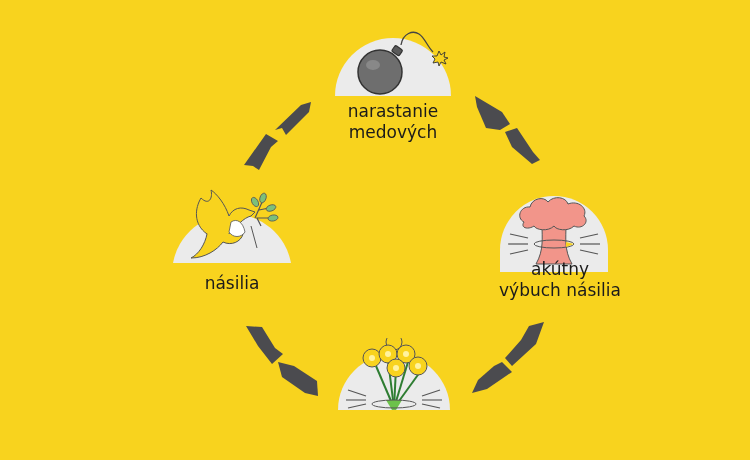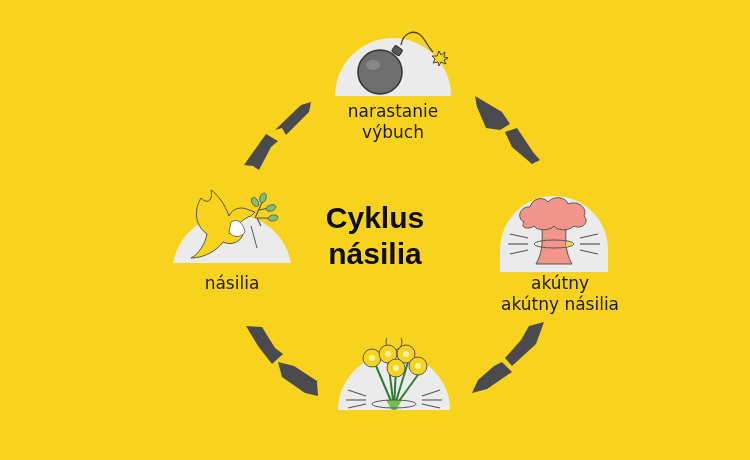--- a/index.html
+++ b/index.html
@@ -45,43 +45,43 @@
     <svg class="dome" style="left:333px;top:28px" width="120" height="68">
       <path d="M2,68 A58,58 0 0 1 118,68 Z" fill="#EBEBEB"></path>
       <circle cx="47" cy="44" r="22" fill="#6E6E6E" stroke="#333" stroke-width="1.5"></circle>
       <ellipse cx="40" cy="37" rx="7" ry="5" fill="#9a9a9a" opacity="0.6"></ellipse>
       <rect x="60" y="19" width="9" height="7" rx="1.5" fill="#5a5a5a" stroke="#333" stroke-width="1.2" transform="rotate(35 64 22)"></rect>
       <path d="M68,17 C70,5 80,2 86,6 C92,10 94,18 100,24" fill="none" stroke="#444" stroke-width="1.3"></path>
       <polygon points="104,28 106,23 108,27 112,24 111,29 115,30 111,32 113,36 108,34 106,38 105,34 100,35 102,31 99,28" fill="#F8D31E" stroke="#333" stroke-width="0.9"></polygon>
     </svg>
     <div class="label" style="left:323px;top:101px;width:140px">
       <div>narastanie</div>
-      <div>výbuch</div>
+      <div>medových</div>
     </div>
   </div>
 
   <div class="node">
     <svg class="dome" style="left:498px;top:194px" width="112" height="78">
       <path d="M2,78 L2,56 A54,54 0 0 1 110,56 L110,78 Z" fill="#EBEBEB"></path>
       <path d="M44,30 C44,44 46,56 38,70 L74,70 C66,56 68,44 68,30 Z" fill="#F2958A" stroke="#555" stroke-width="1"></path>
       <path d="M26,28 C18,24 22,12 32,13 C34,4 46,2 50,8 C56,1 68,3 70,10 C80,6 90,14 86,22 C92,28 84,36 76,32 C70,38 58,36 56,32 C50,38 38,36 36,32 C30,36 22,34 26,28 Z" fill="#F2958A" stroke="#555" stroke-width="1"></path>
       <ellipse cx="56" cy="50" rx="20" ry="4" fill="none" stroke="#555" stroke-width="1"></ellipse>
       <path d="M68,48 L76,50 L68,53 Z" fill="#F8D31E"></path>
       <g stroke="#555" stroke-width="1.2">
         <line x1="12" y1="40" x2="30" y2="44"></line>
           <line x1="10" y1="50" x2="30" y2="50"></line>
           <line x1="12" y1="60" x2="30" y2="56"></line>
         <line x1="82" y1="44" x2="100" y2="40"></line>
           <line x1="82" y1="50" x2="102" y2="50"></line>
           <line x1="82" y1="56" x2="100" y2="60"></line>
       </g>
     </svg>
-    <div class="label" style="left:490px;top:273px;width:140px">
+    <div class="label" style="left:490px;top:259px;width:140px">
       <div>akútny</div>
-      <div>akútny násilia</div>
+      <div>výbuch násilia</div>
     </div>
   </div>
 
   <div class="node">
     <svg class="dome" style="left:336px;top:338px" width="116" height="72">
       <path d="M2,72 A56,56 0 0 1 114,72 Z" fill="#EBEBEB"></path>
       <g stroke="#2e7d32" stroke-width="2" fill="none">
         <path d="M58,70 L40,28"></path>
           <path d="M58,70 L52,22"></path>
           <path d="M58,70 L60,30"></path>
@@ -131,17 +131,13 @@
         <ellipse cx="102" cy="30" rx="3" ry="5" transform="rotate(80 102 30)"></ellipse>
         <ellipse cx="84" cy="14" rx="3" ry="5" transform="rotate(-30 84 14)"></ellipse>
       </g>
       <path d="M80,38 L86,60" stroke="#555" stroke-width="1"></path>
     </svg>
     <div class="label" style="left:148px;top:273px;width:168px">
       <div>násilia</div>
     </div>
   </div>
 
-  <div class="title">
-    <div>Cyklus</div>
-    <div>násilia</div>
-  </div>
 </div>
 
 </body></html>

